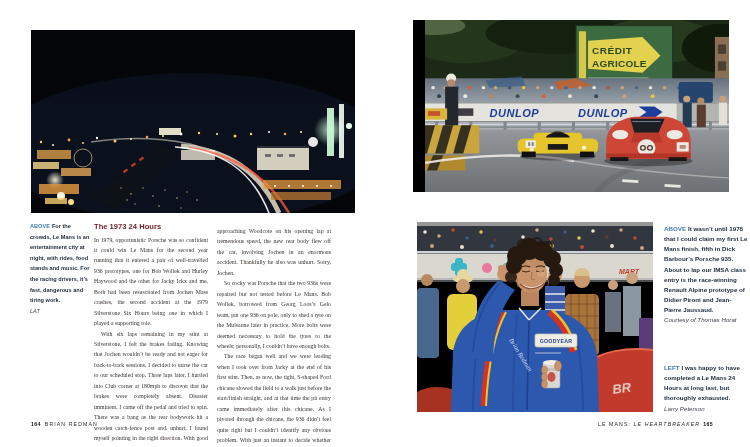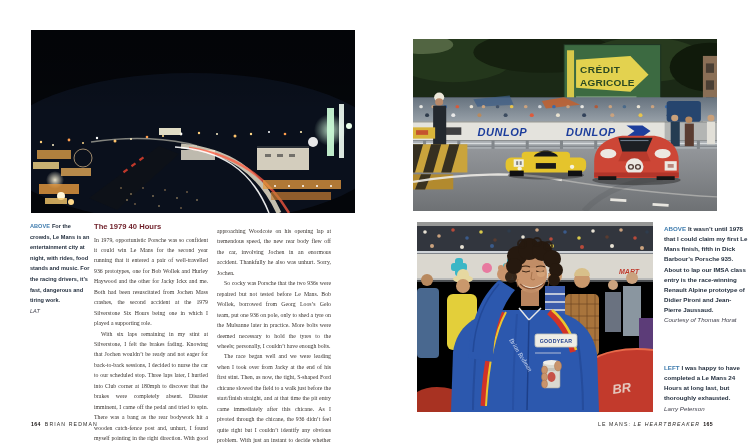--- a/index.html
+++ b/index.html
@@ -137,35 +137,35 @@
       <rect width="324" height="183" fill="url(#vign)"></rect>
     </svg>
   </div>
 
   <div class="caption cap-lp">
     <span class="cap-label">ABOVE</span><span class="cap-text">For the crowds, Le Mans is an entertainment city at night, with rides, food stands and music. For the racing drivers, it’s fast, dangerous and tiring work.</span>
     <div class="cap-credit">LAT</div>
   </div>
 
   <div class="article-col col1">
-    <h2 class="headline">The 1979 40 Hours</h2>
+    <h2 class="headline">The 1973 24 Hours</h2>
     <p>In 1979, opportunistic Porsche was so confident it could win Le Mans for the second year running that it entered a pair of well-travelled 936 prototypes, one for Bob Wollek and Hurley Haywood and the other for Jacky Ickx and me. Both had been resuscitated from Jochen Mass crashes, the second accident at the 1979 Silverstone Six Hours being one in which I played a supporting role.</p>
     <p class="indent">With six laps remaining in my stint at Silverstone, I felt the brakes fading. Knowing that Jochen wouldn’t be ready and not eager for back-to-back sessions, I decided to nurse the car to our scheduled stop. Three laps later, I hurtled into Club corner at 180mph to discover that the brakes were completely absent. Disaster imminent, I came off the pedal and tried to spin. There was a bang as the rear bodywork hit a wooden catch-fence post and, unhurt, I found myself pointing in the right direction. With good pit work and a new rear body, Jochen rejoined the race, still in the lead. While</p>
   </div>
   <div class="article-col col2">
     <p>approaching Woodcote on his opening lap at tremendous speed, the new rear body flew off the car, involving Jochen in an enormous accident. Thankfully he also was unhurt. Sorry, Jochen.</p>
     <p class="indent">So cocky was Porsche that the two 936s were repaired but not tested before Le Mans. Bob Wollek, borrowed from Georg Loos’s Gelo team, put one 936 on pole, only to shed a tyre on the Mulsanne later in practice. More bolts were deemed necessary to hold the tyres to the wheels; personally, I couldn’t have enough bolts.</p>
     <p class="indent">The race began well and we were leading when I took over from Jacky at the end of his first stint. Then, as now, the tight, S-shaped Ford chicane slowed the field to a walk just before the start/finish straight, and at that time the pit entry came immediately after this chicane. As I pivoted through the chicane, the 936 didn’t feel quite right but I couldn’t identify any obvious problem. With just an instant to decide whether or not to pit, I chose to carry on. Thus began the most frightening of my Le Mans experiences.</p>
   </div>
 
   <div class="folio folio-left">
     <span class="num">164</span><span>BRIAN REDMAN</span>
   </div>
 
-  <div class="photo" style="left:413px;top:39px;width:304px;height:172px;">
+  <div class="photo" style="left:413px;top:20px;width:304px;height:172px;padding-left:12px;">
     <svg viewBox="0 0 302 183" preserveAspectRatio="none" font-family="Liberation Sans, sans-serif">
       <defs>
         <linearGradient id="crowdG" x1="0" y1="0" x2="0" y2="1">
           <stop offset="0%" stop-color="#66727e"></stop>
             <stop offset="100%" stop-color="#97a0a8"></stop>
         </linearGradient>
         <linearGradient id="roadG" x1="0" y1="0" x2="0" y2="1">
           <stop offset="0%" stop-color="#93969a"></stop>
             <stop offset="100%" stop-color="#6e7174"></stop>
         </linearGradient>

